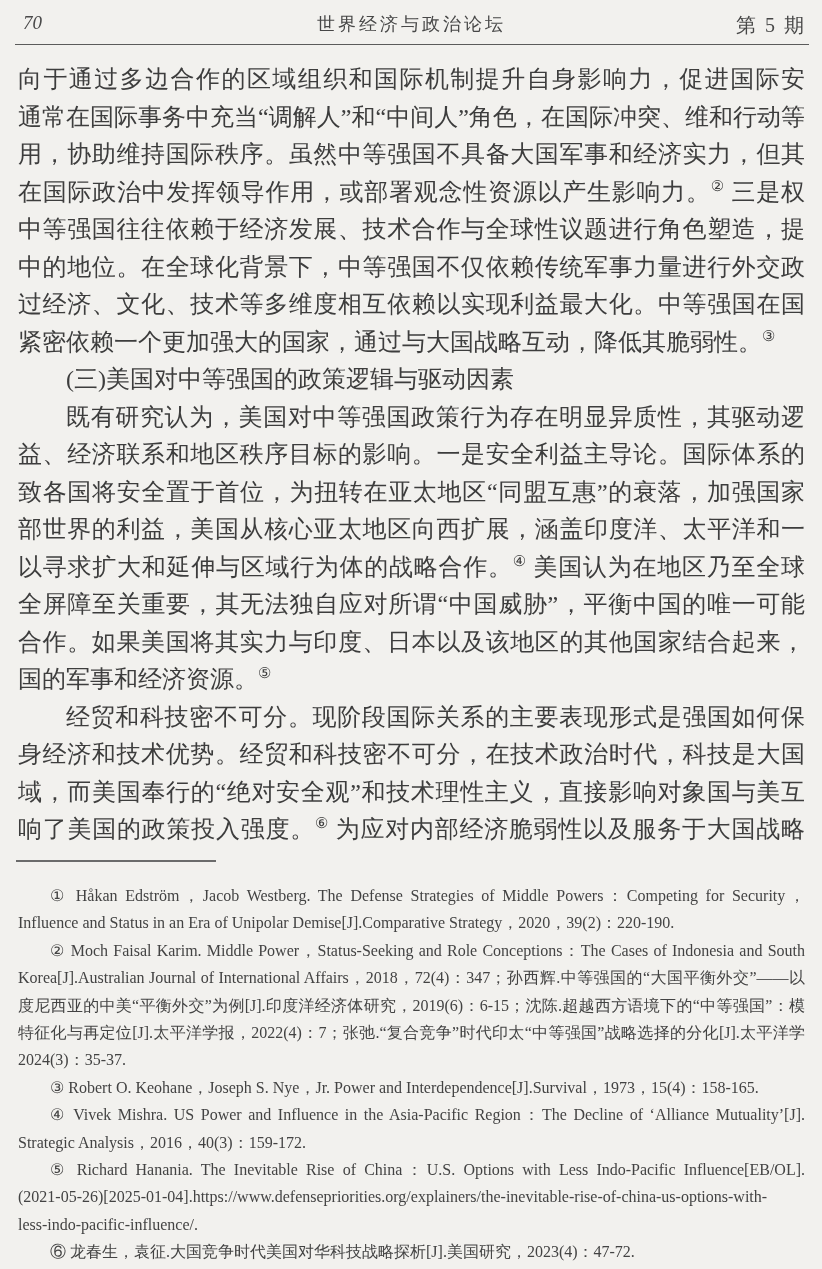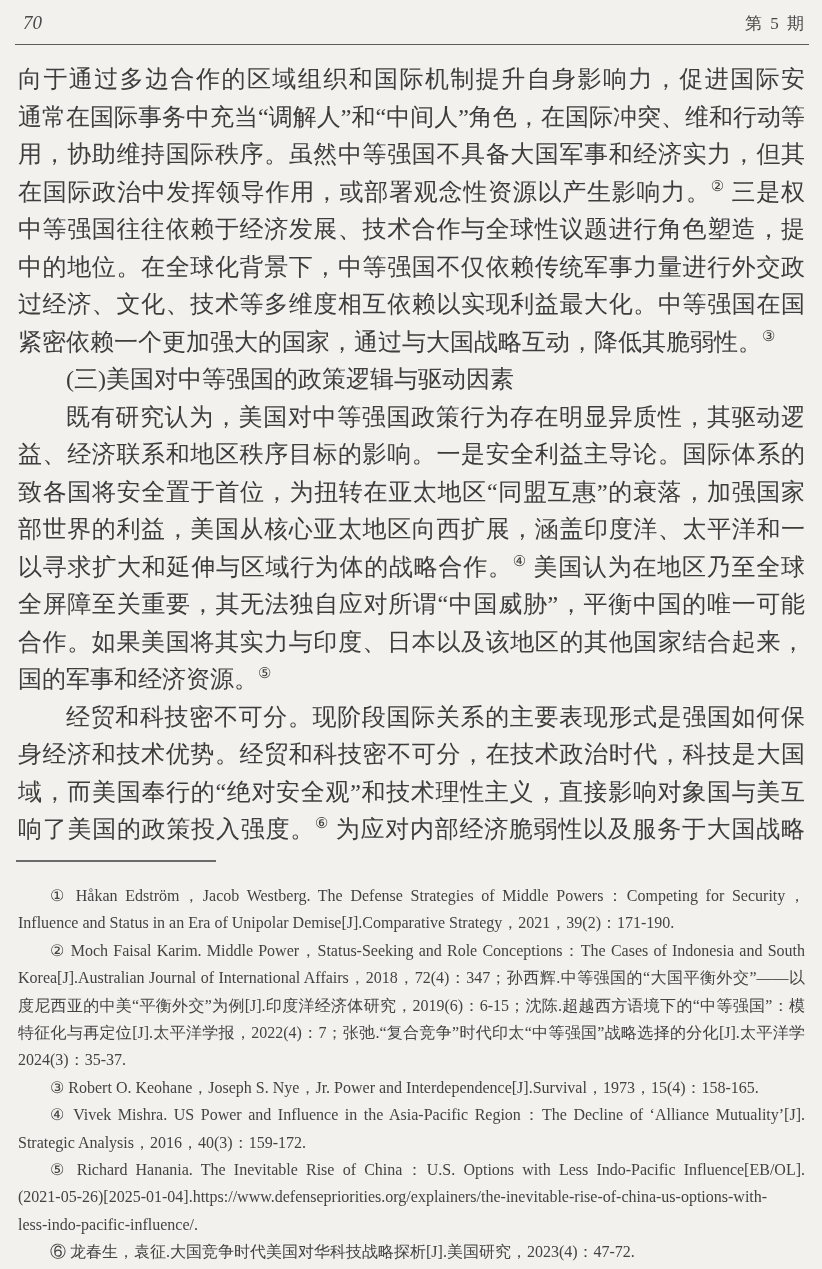--- a/index.html
+++ b/index.html
@@ -7,40 +7,41 @@
     width:822px;height:1269px;overflow:hidden;
     background:#f2f1ee;
     color:#3d3d3d;
     font-family:"Liberation Serif","DejaVu Serif",serif;
   }
   .page{position:relative;width:822px;height:1269px;background:#f2f1ee}
   
   .header{position:absolute;top:8px;left:15px;right:14px;height:34px}
   .pageno{position:absolute;left:8px;top:4px;font-style:italic;font-size:19px;color:#4a4a4a}
   .jtitle{position:absolute;left:0;right:0;top:4px;text-align:center;font-size:18px;letter-spacing:3px;color:#474747}
-  .issue{position:absolute;right:2px;top:4px;font-size:17px;letter-spacing:2px;color:#474747}
+  .issue{position:absolute;right:2px;top:4px;font-size:20px;letter-spacing:2px;color:#474747}
   .hrule{position:absolute;top:44px;left:15px;right:13px;border-top:1.5px solid #5b5b5b}
   
   .body-text{position:absolute;top:61px;left:18px;width:787px;font-size:24px}
   .body-text .line{height:37.5px;line-height:37.5px;overflow:hidden}
   .jst{text-align:justify;text-align-last:justify}
   .lft{text-align:center;text-align-last:left}
   .ind{padding-left:2em}
   sup.fnref{font-size:0.62em;vertical-align:super;line-height:0}
   
   .fnrule{position:absolute;top:860px;left:16px;width:200px;border-top:2px solid #6b6b6b}
   .footnotes{position:absolute;top:882px;left:18px;width:787px;font-size:16px;color:#434343}
   .footnotes .line{height:27.4px;line-height:27.4px;overflow:hidden}
 </style>
 </head>
 <body>
 
 <div class="page">
   <div class="header">
     <span class="pageno">70</span>
+    <span class="jtitle">世界经济与政治论坛</span>
     <span class="issue">第 5 期</span>
   </div>
   <div class="hrule"></div>
 
   <div class="body-text" id="body-text">
       <div class="line jst">向于通过多边合作的区域组织和国际机制提升自身影响力，促进国际安全。<sup class="fnref">①</sup> 中等强国</div>
       <div class="line jst">通常在国际事务中充当“调解人”和“中间人”角色，在国际冲突、维和行动等方面发挥作</div>
       <div class="line jst">用，协助维持国际秩序。虽然中等强国不具备大国军事和经济实力，但其有能力和意愿</div>
       <div class="line jst">在国际政治中发挥领导作用，或部署观念性资源以产生影响力。<sup class="fnref">②</sup> 三是权力扩展路径。</div>
       <div class="line jst">中等强国往往依赖于经济发展、技术合作与全球性议题进行角色塑造，提升在国际体系</div>
@@ -59,21 +60,21 @@
       <div class="line jst ind">经贸和科技密不可分。现阶段国际关系的主要表现形式是强国如何保持和提升自</div>
       <div class="line jst">身经济和技术优势。经贸和科技密不可分，在技术政治时代，科技是大国竞争的关键领</div>
       <div class="line jst">域，而美国奉行的“绝对安全观”和技术理性主义，直接影响对象国与美互嵌深度，进而影</div>
       <div class="line jst">响了美国的政策投入强度。<sup class="fnref">⑥</sup> 为应对内部经济脆弱性以及服务于大国战略竞争，美国重</div>
     </div>
 
   <div class="fnrule"></div>
   <div class="footnotes" id="footnotes">
       <div>
         <div class="line jst ind">① Håkan Edström，Jacob Westberg. The Defense Strategies of Middle Powers：Competing for Security，</div>
-        <div class="line lft">Influence and Status in an Era of Unipolar Demise[J].Comparative Strategy，2021，39(2)：171-190.</div>
+        <div class="line lft">Influence and Status in an Era of Unipolar Demise[J].Comparative Strategy，2020，39(2)：220-190.</div>
       </div>
       <div>
         <div class="line jst ind">② Moch Faisal Karim. Middle Power，Status-Seeking and Role Conceptions：The Cases of Indonesia and South</div>
         <div class="line jst">Korea[J].Australian Journal of International Affairs，2018，72(4)：347；孙西辉.中等强国的“大国平衡外交”——以印</div>
         <div class="line jst">度尼西亚的中美“平衡外交”为例[J].印度洋经济体研究，2019(6)：6-15；沈陈.超越西方语境下的“中等强国”：模糊性、</div>
         <div class="line jst">特征化与再定位[J].太平洋学报，2022(4)：7；张弛.“复合竞争”时代印太“中等强国”战略选择的分化[J].太平洋学报，</div>
         <div class="line lft">2024(3)：35-37.</div>
       </div>
       <div>
         <div class="line lft ind">③ Robert O. Keohane，Joseph S. Nye，Jr. Power and Interdependence[J].Survival，1973，15(4)：158-165.</div>

